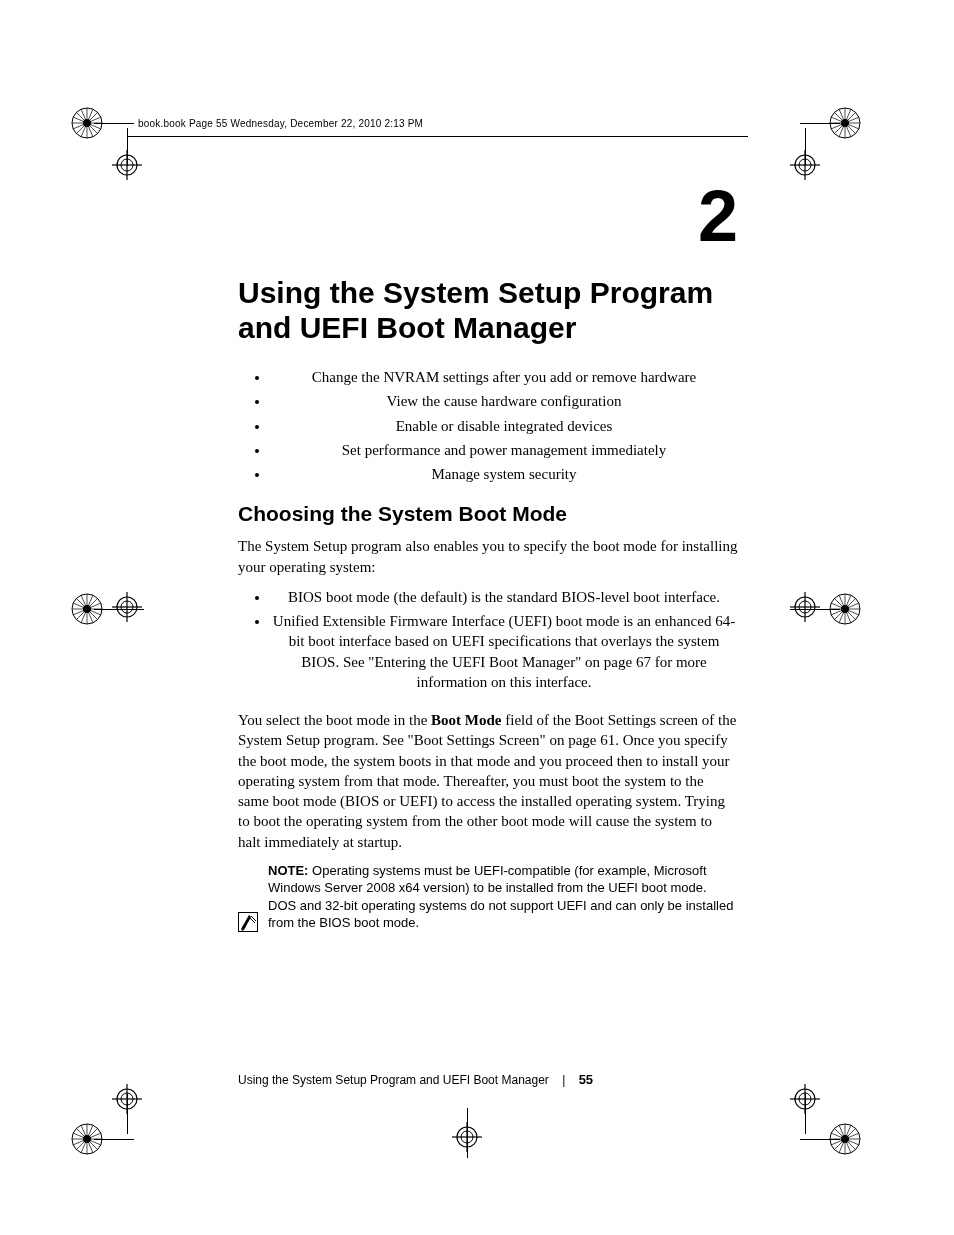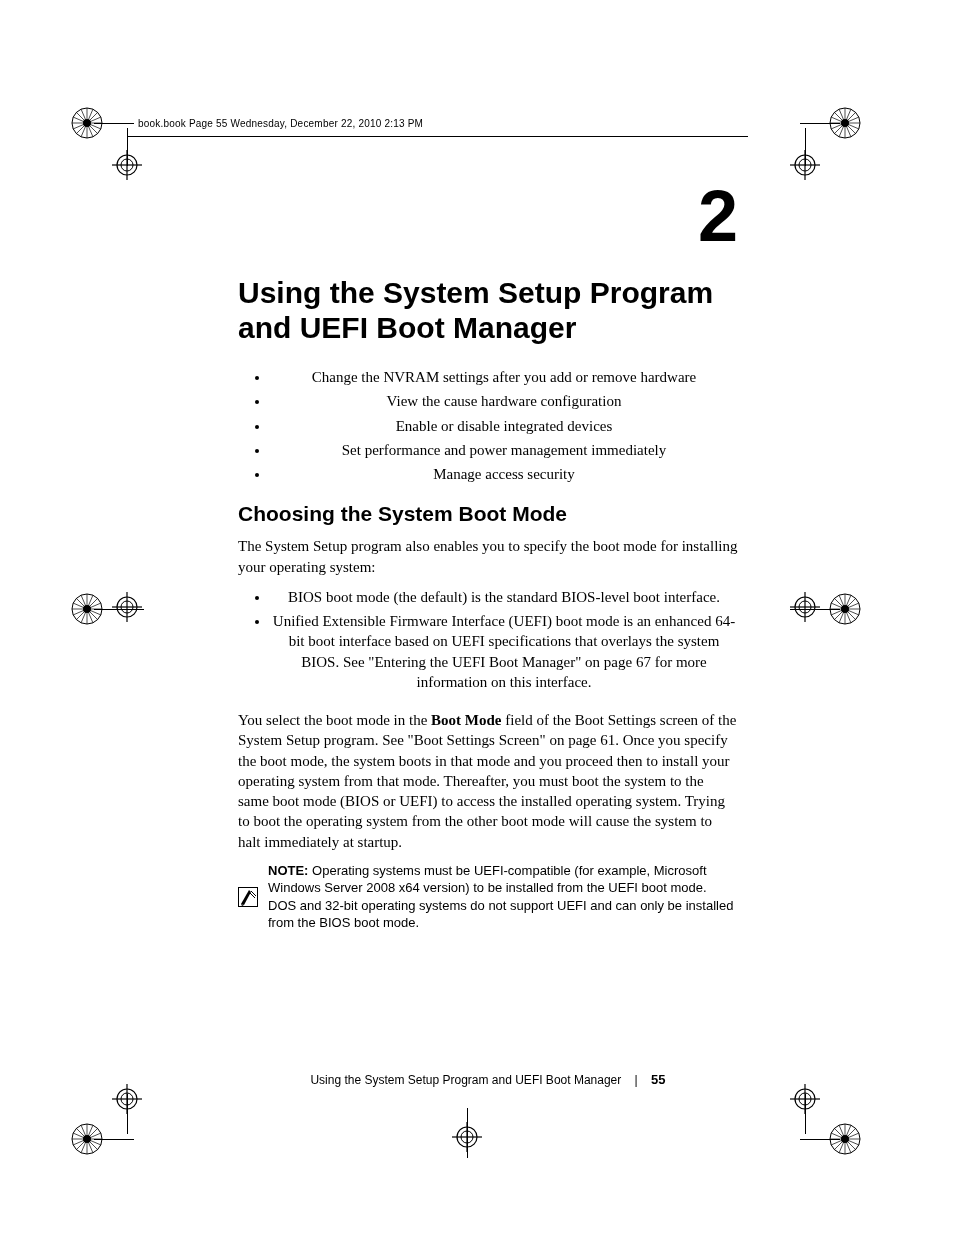--- a/index.html
+++ b/index.html
@@ -68,42 +68,42 @@
   }
   h2.section {
     font-family: Arial, Helvetica, sans-serif;
     font-weight: 700;
     font-size: 21px;
     margin: 14px 0 10px 0;
   }
   .bold { font-weight: 700; }
   .note-block {
     display: flex;
-    align-items: center;
+    align-items: flex-end;
     gap: 10px;
     margin-top: 10px;
   }
   .note-icon {
     width: 20px;
     height: 20px;
     flex: 0 0 20px;
     margin-top: 1px;
   }
   .note-text {
     font-family: Arial, Helvetica, sans-serif;
     font-size: 13px;
     line-height: 1.35;
   }
   .note-text .label { font-weight: 700; }
   .footer {
     position: absolute;
     left: 238px;
     top: 1072px;
     width: 500px;
-    text-align: center;
+    text-align: left;
     font-family: Arial, Helvetica, sans-serif;
     font-size: 12px;
   }
   .footer .sep { margin: 0 10px; }
   .footer .num { font-weight: 700; font-size: 13px; }
 
   
   .mark { position: absolute; }
   .mark svg { display:block; }
   
@@ -155,21 +155,21 @@
   <div class="chapter-number">2</div>
 
   <h1 class="title">Using the System Setup Program and UEFI Boot Manager</h1>
 
 
   <ul class="bullets">
     <li>Change the NVRAM settings after you add or remove hardware</li>
     <li>View the cause hardware configuration</li>
     <li>Enable or disable integrated devices</li>
     <li>Set performance and power management immediately</li>
-    <li>Manage access security</li>
+    <li>Manage system security</li>
   </ul>
 
   <h2 class="section">Choosing the System Boot Mode</h2>
 
   <p class="body">The System Setup program also enables you to specify the boot mode for installing your operating system:</p>
 
   <ul class="bullets">
     <li>BIOS boot mode (the default) is the standard BIOS-level boot interface.</li>
     <li>Unified Extensible Firmware Interface (UEFI) boot mode is an enhanced 64-bit boot interface based on UEFI specifications that overlays the system BIOS. See "Entering the UEFI Boot Manager" on page 67 for more information on this interface.</li>
   </ul>

